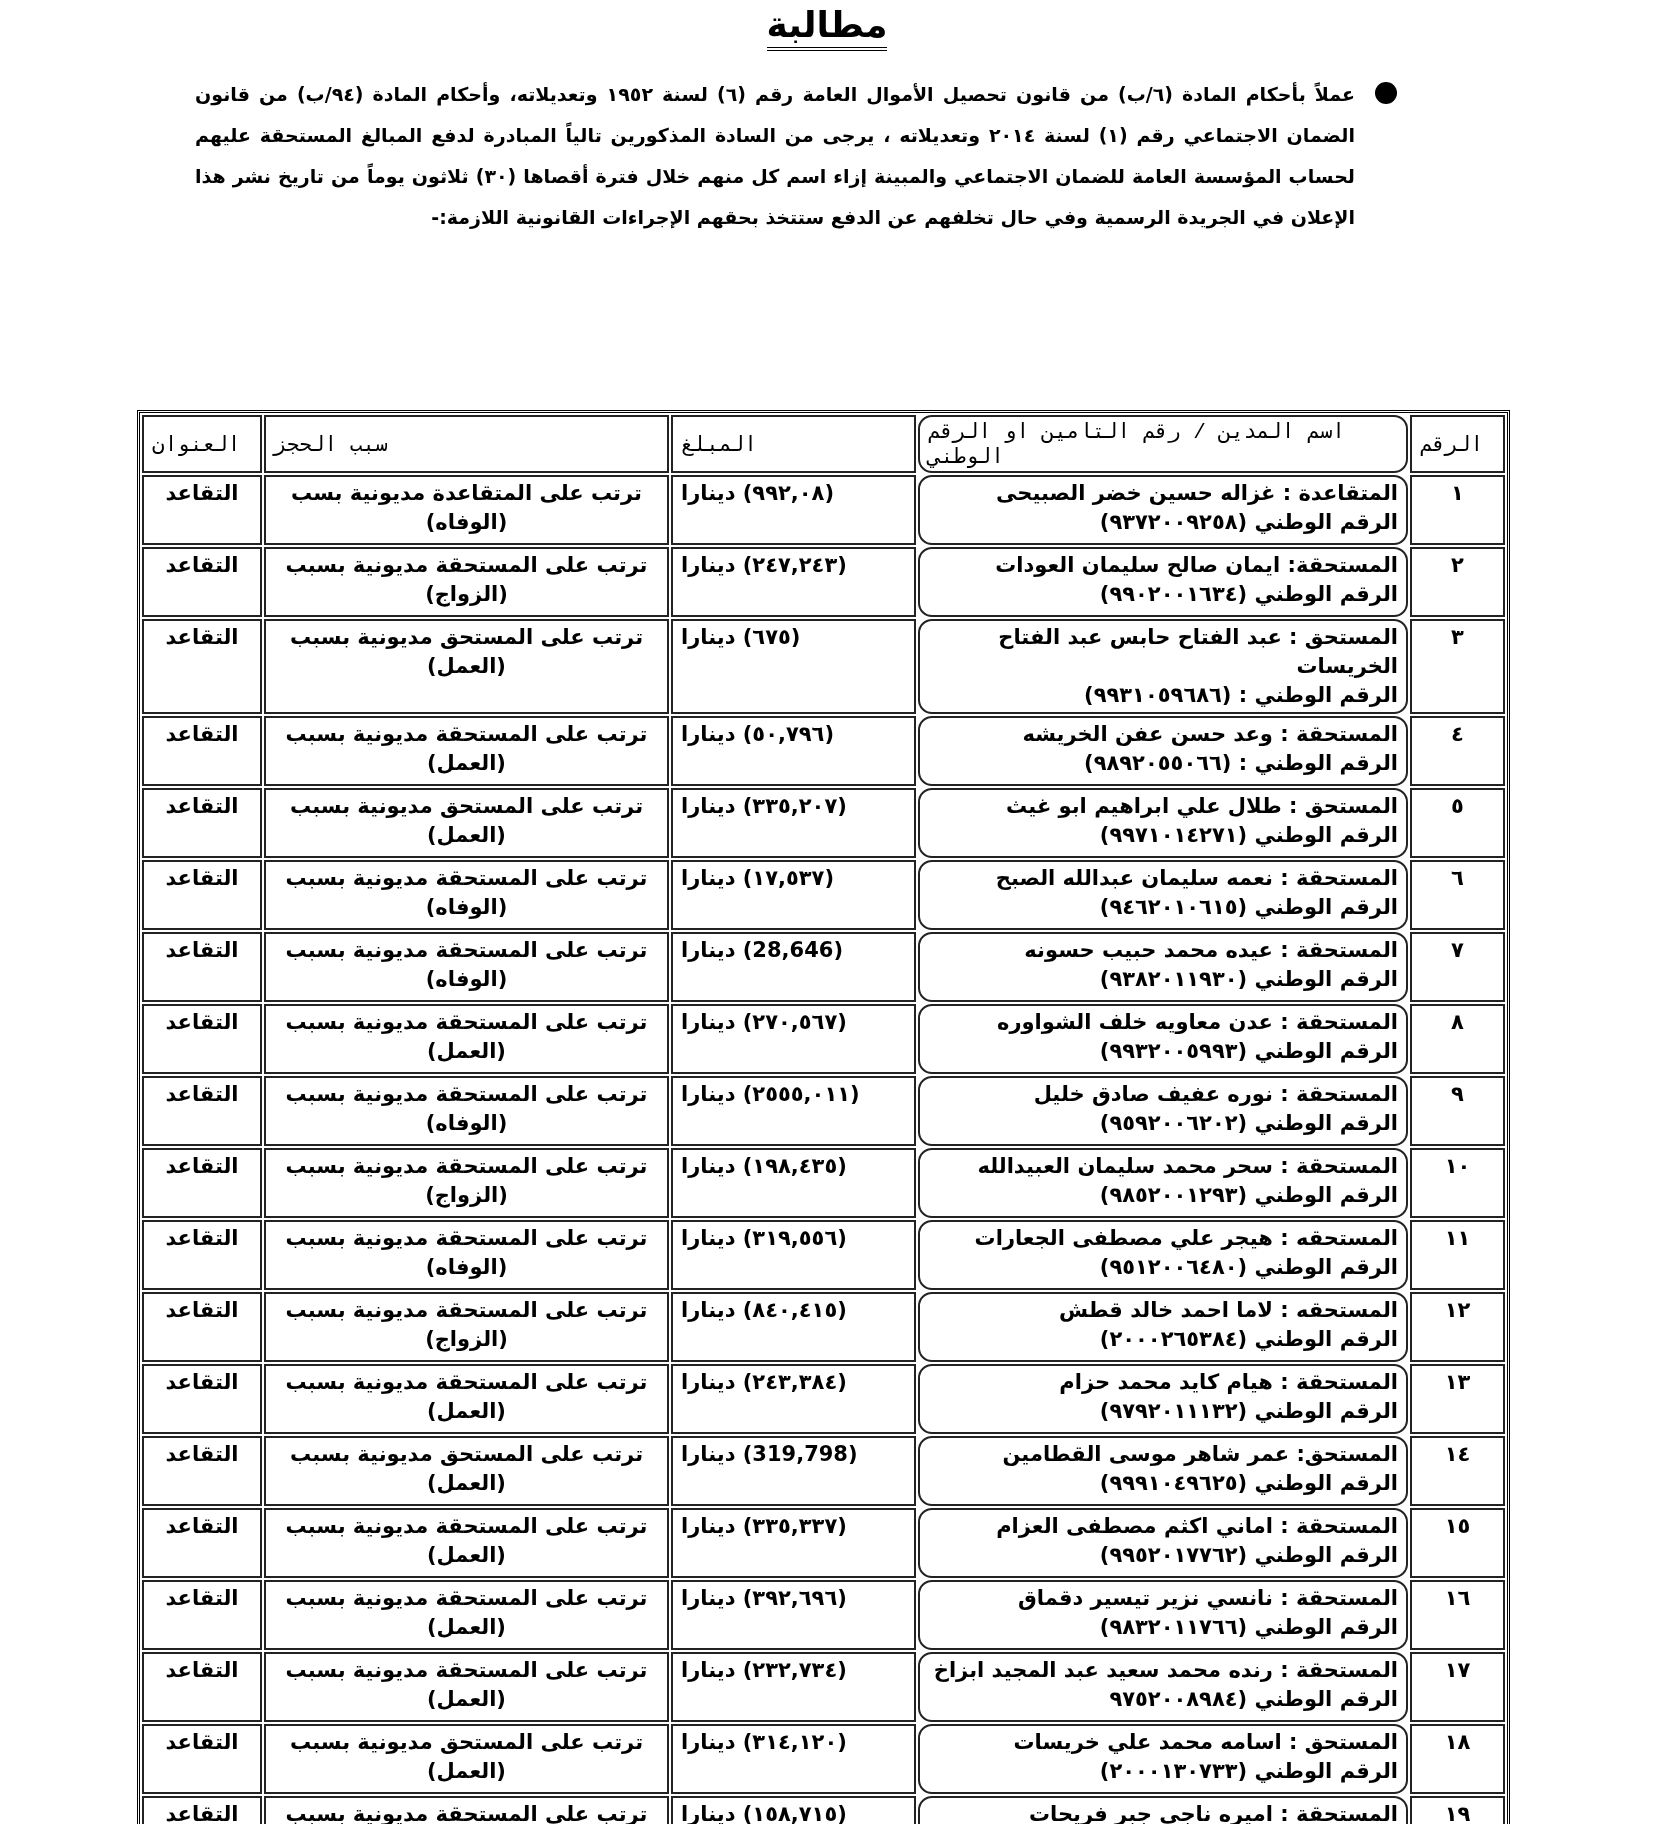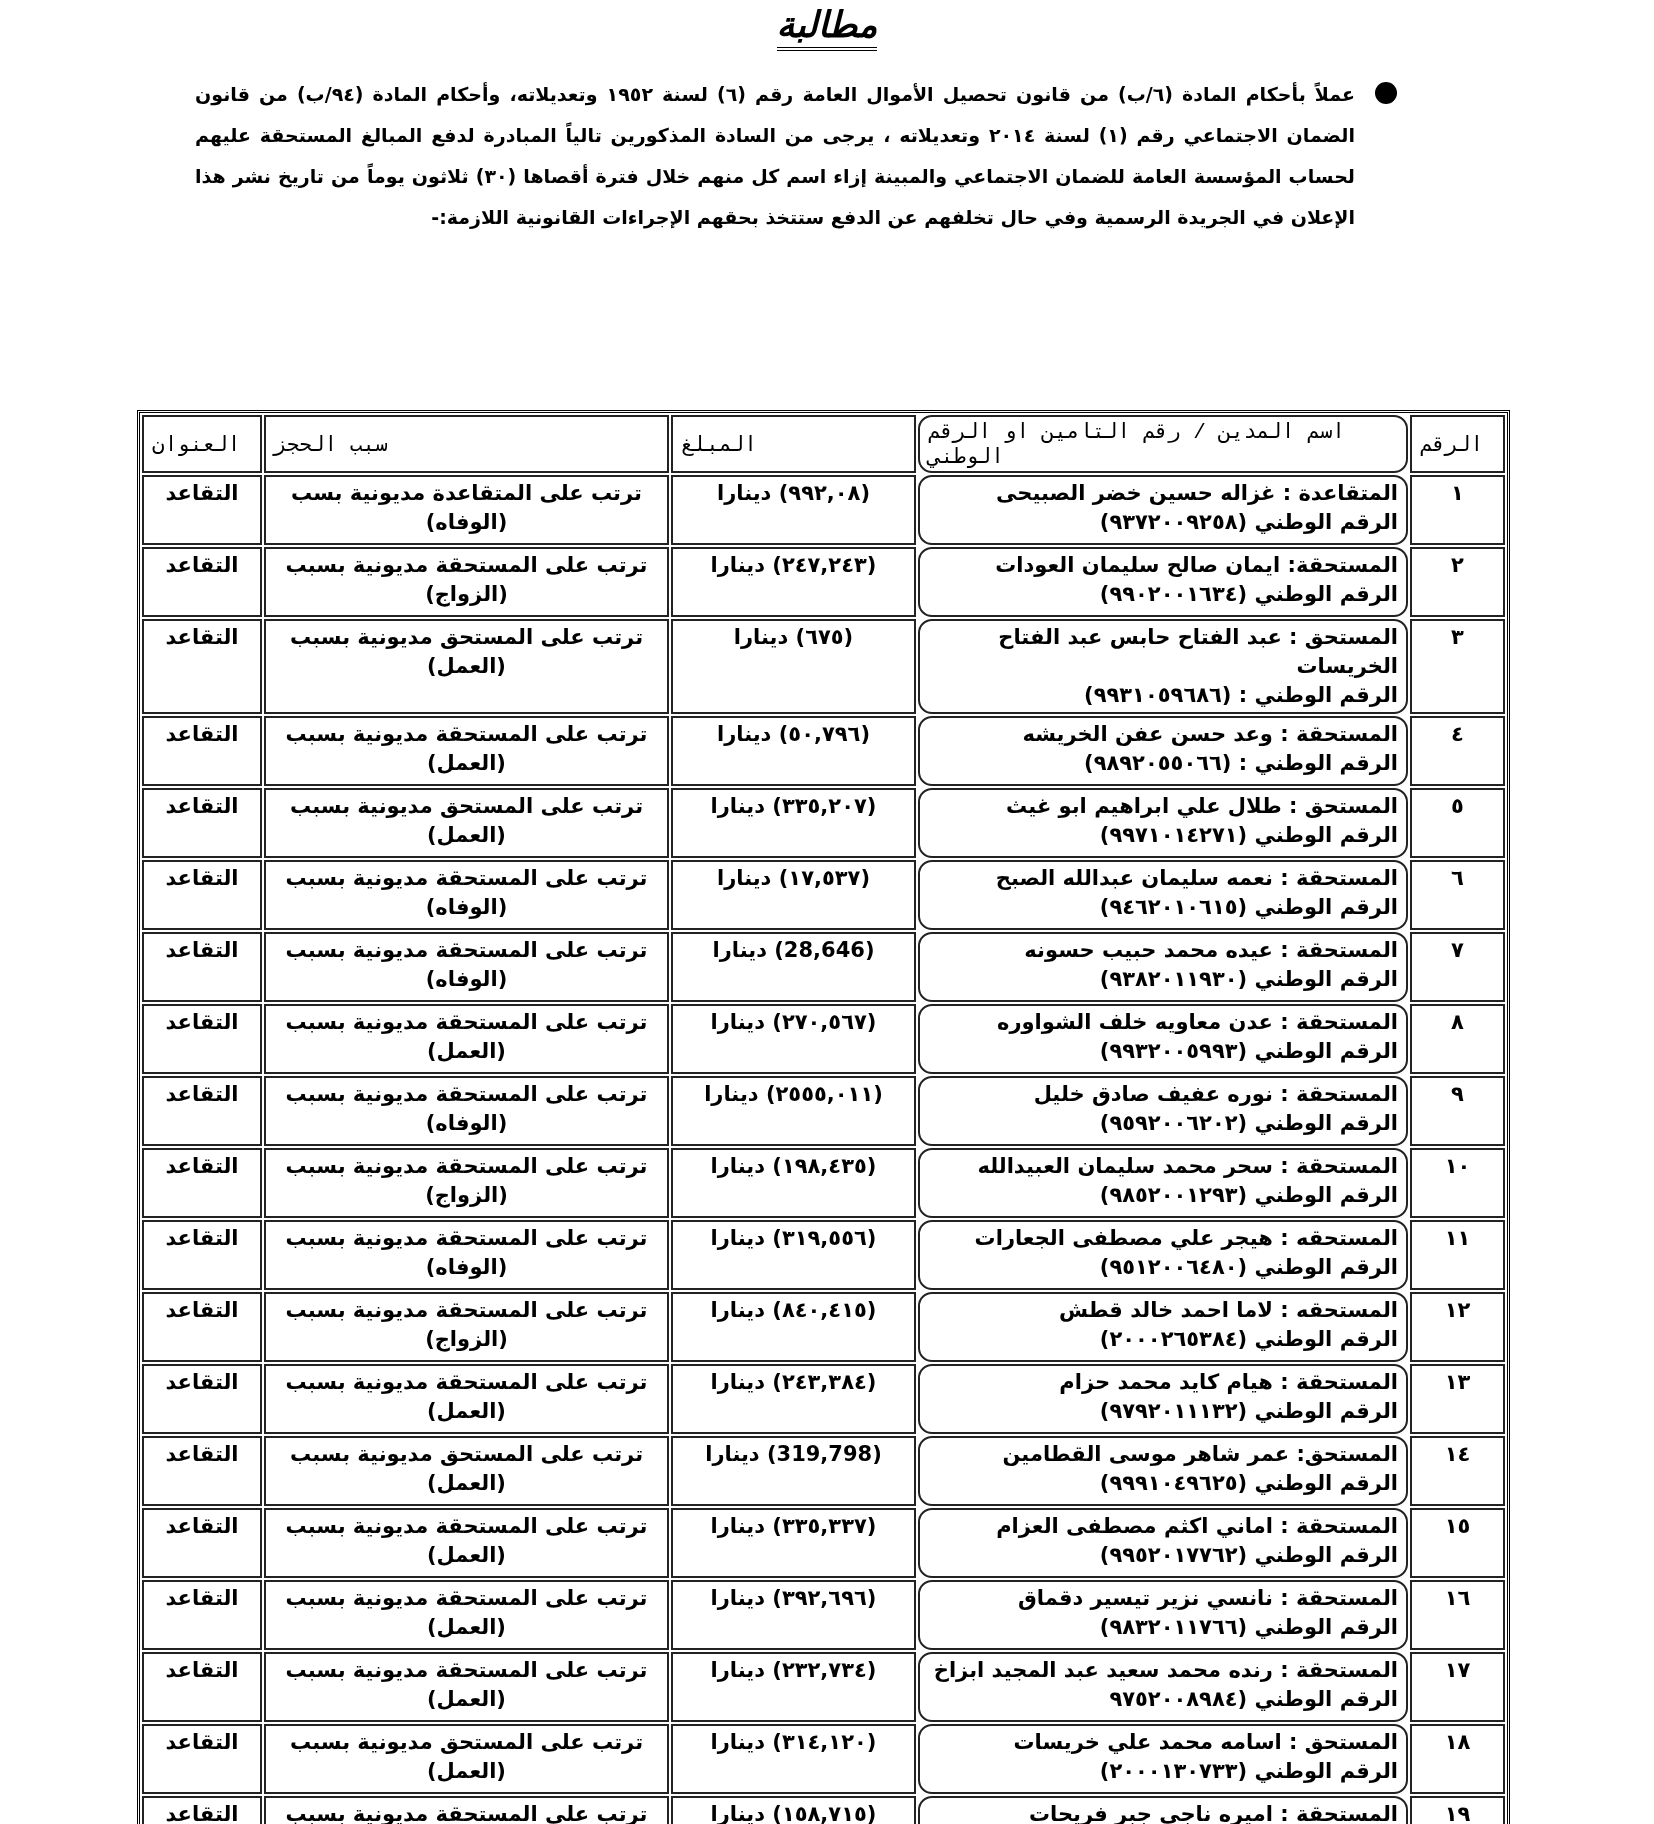--- a/index.html
+++ b/index.html
@@ -6,21 +6,21 @@
   body {
     width:1654px; height:1824px; position:relative; overflow:hidden;
     font-family: "DejaVu Sans", "Liberation Sans", sans-serif;
     color:#000;
   }
   .watermark { position:absolute; pointer-events:none; z-index:0; }
   .title {
     position:absolute; top:4px; left:0; width:1654px; text-align:center;
     font-size:36px; font-weight:bold; z-index:2;
   }
-  .title span { border-bottom:4px double #000; padding-bottom:2px;font-style:italic; }
+  .title span { border-bottom:4px double #000; padding-bottom:2px; }
   .para {
     position:absolute; top:74px; left:195px; width:1160px;
     font-size:19px; font-weight:bold; line-height:41px;
     text-align:justify; text-align-last:right; z-index:2;
     padding-right:0;
   }
   .bullet {
     position:absolute; top:82px; left:1375px; width:22px; height:22px;
     border-radius:50%; background:#000; z-index:2;
   }
@@ -36,21 +36,21 @@
     padding:2px 8px;
     vertical-align:top;
     background:transparent;
   }
   table.claims th {
     font-weight:normal; height:30px; text-align:left; vertical-align:middle;font-family:Liberation Mono, monospace;
   }
   table.claims td { height:62px; line-height:29px; }
   .c-num { width:75px; text-align:center; font-weight:bold; }
   .c-name { width:470px; text-align:right; font-weight:bold;border-radius:14px; }
-  .c-amt { width:225px; text-align:center; font-weight:bold; }
+  .c-amt { width:225px; text-align:left; font-weight:bold; }
   .c-reason { width:385px; text-align:center; font-weight:bold; }
   .c-addr { width:100px; text-align:center; font-weight:bold; }
   .line { display:block; }
 </style>
 </head>
 <body>
 
 <div class="watermark">
   
 </div>

